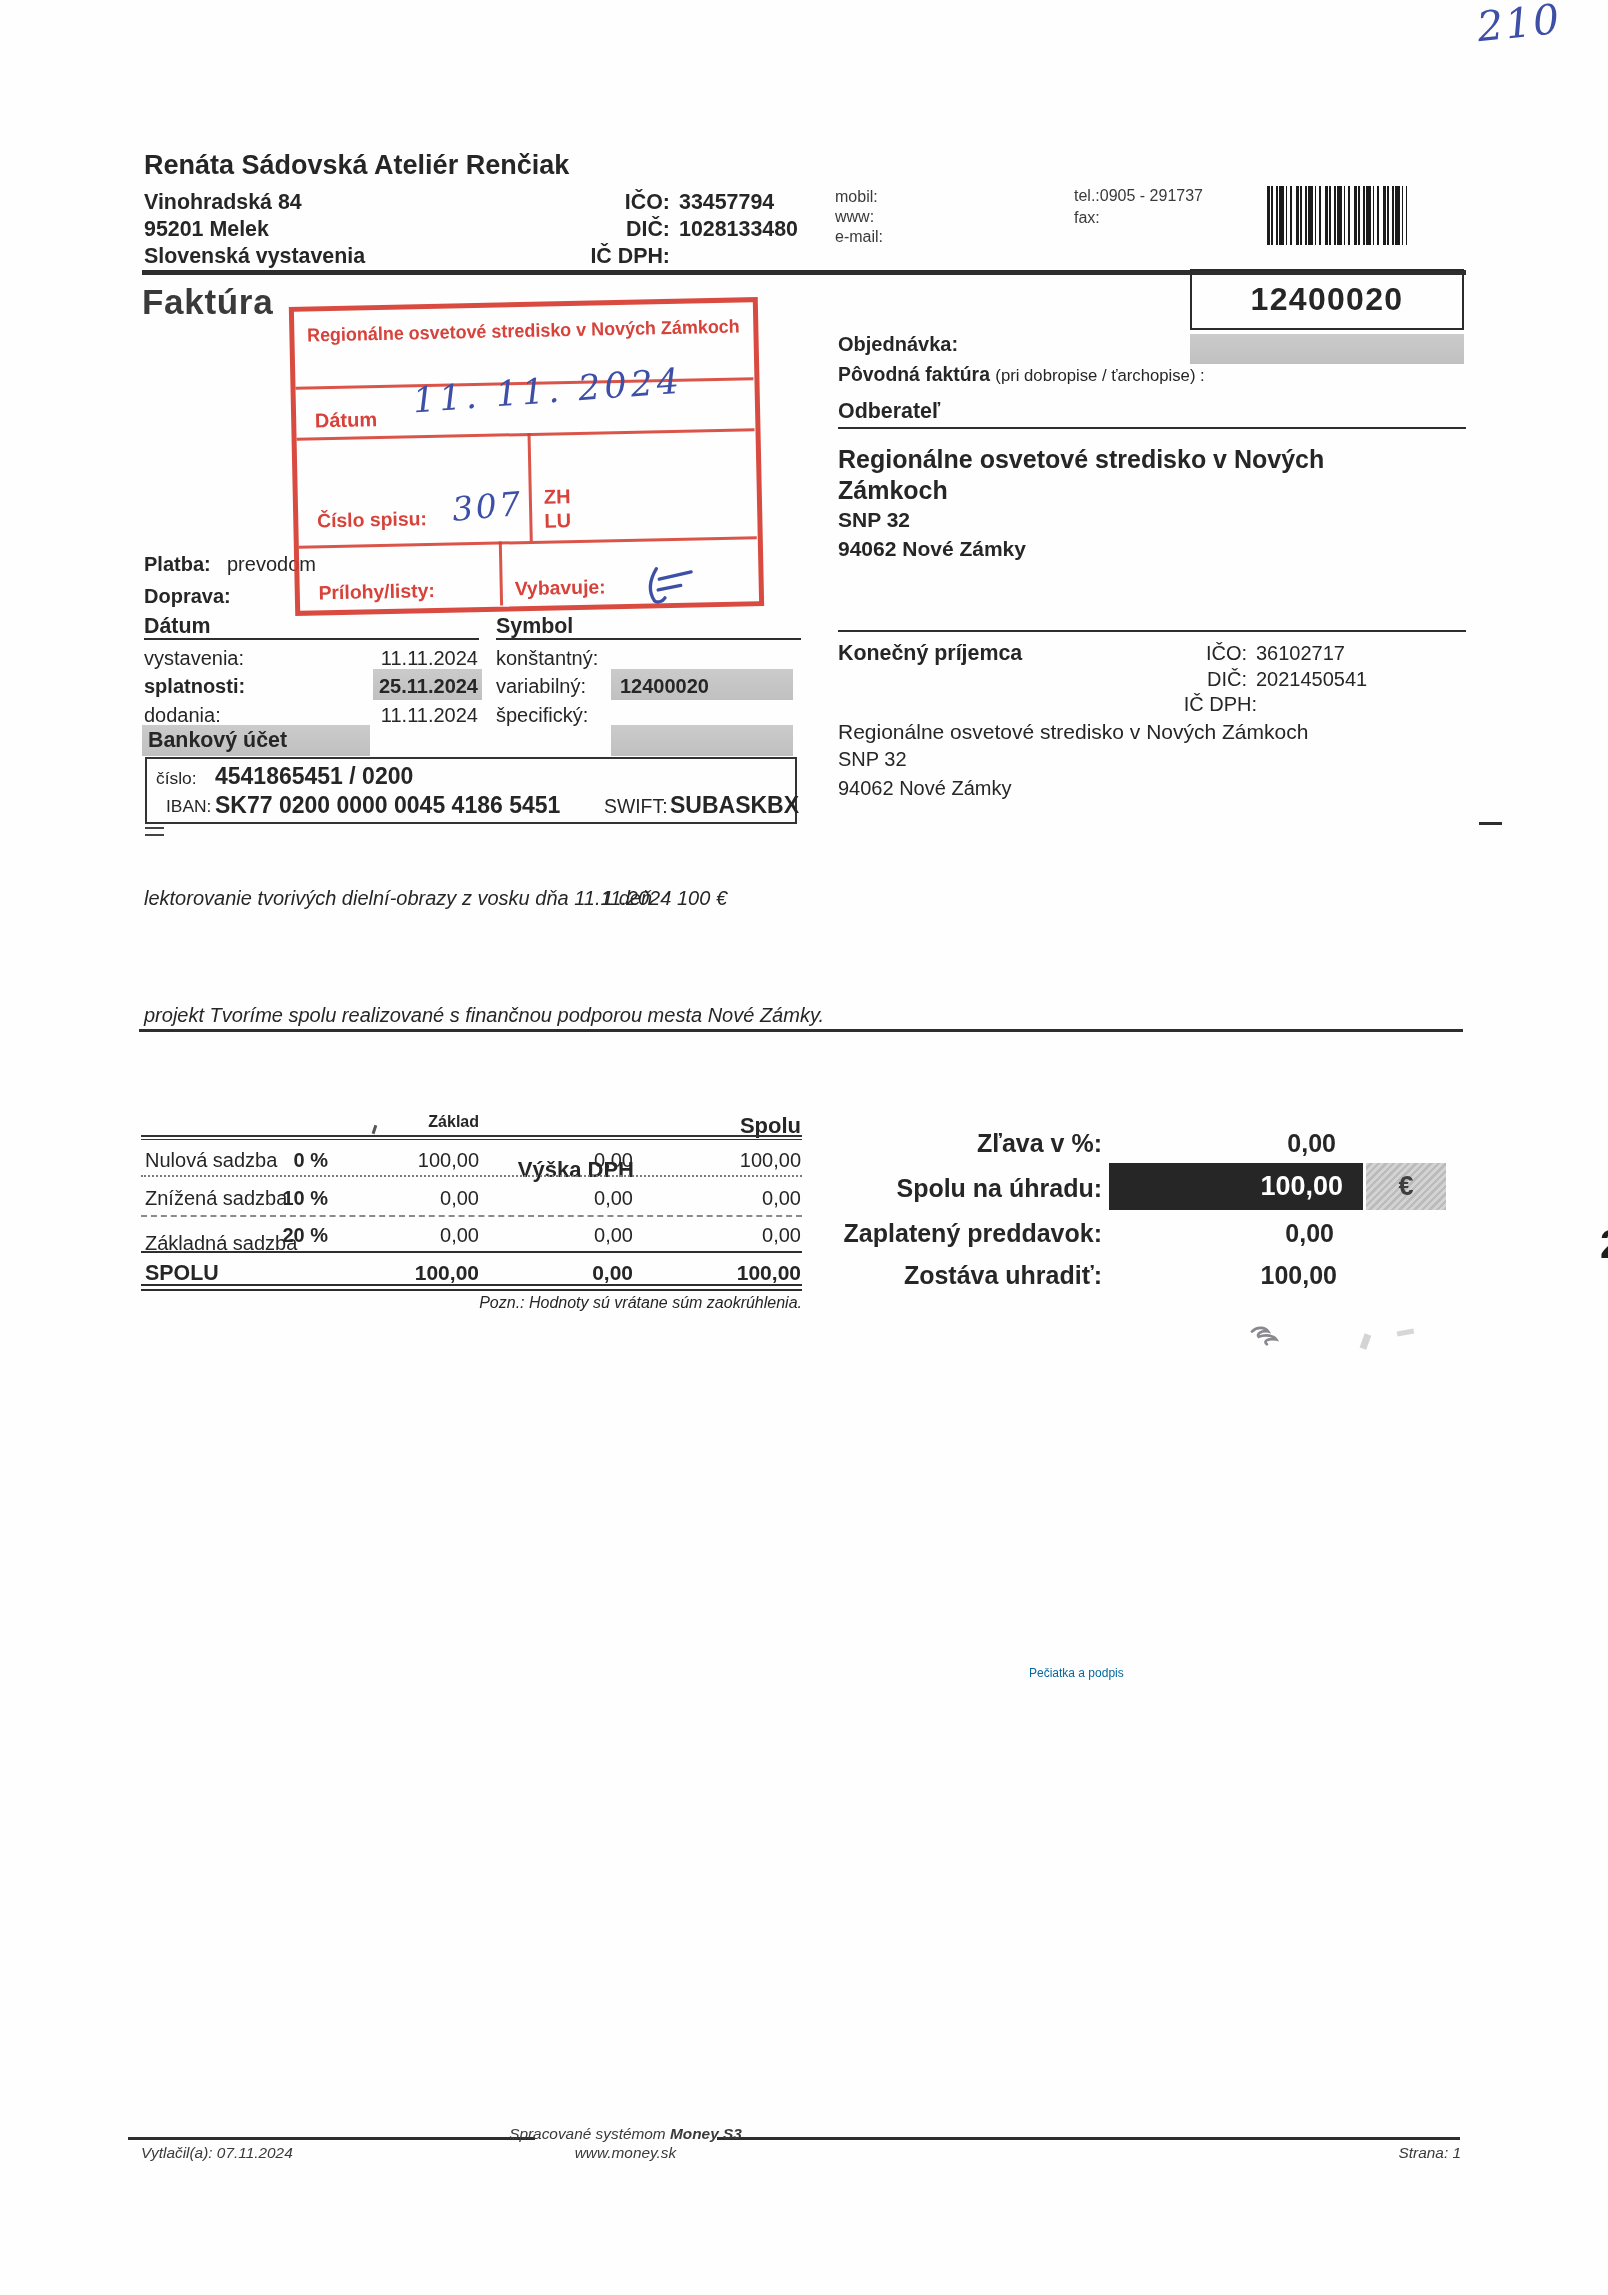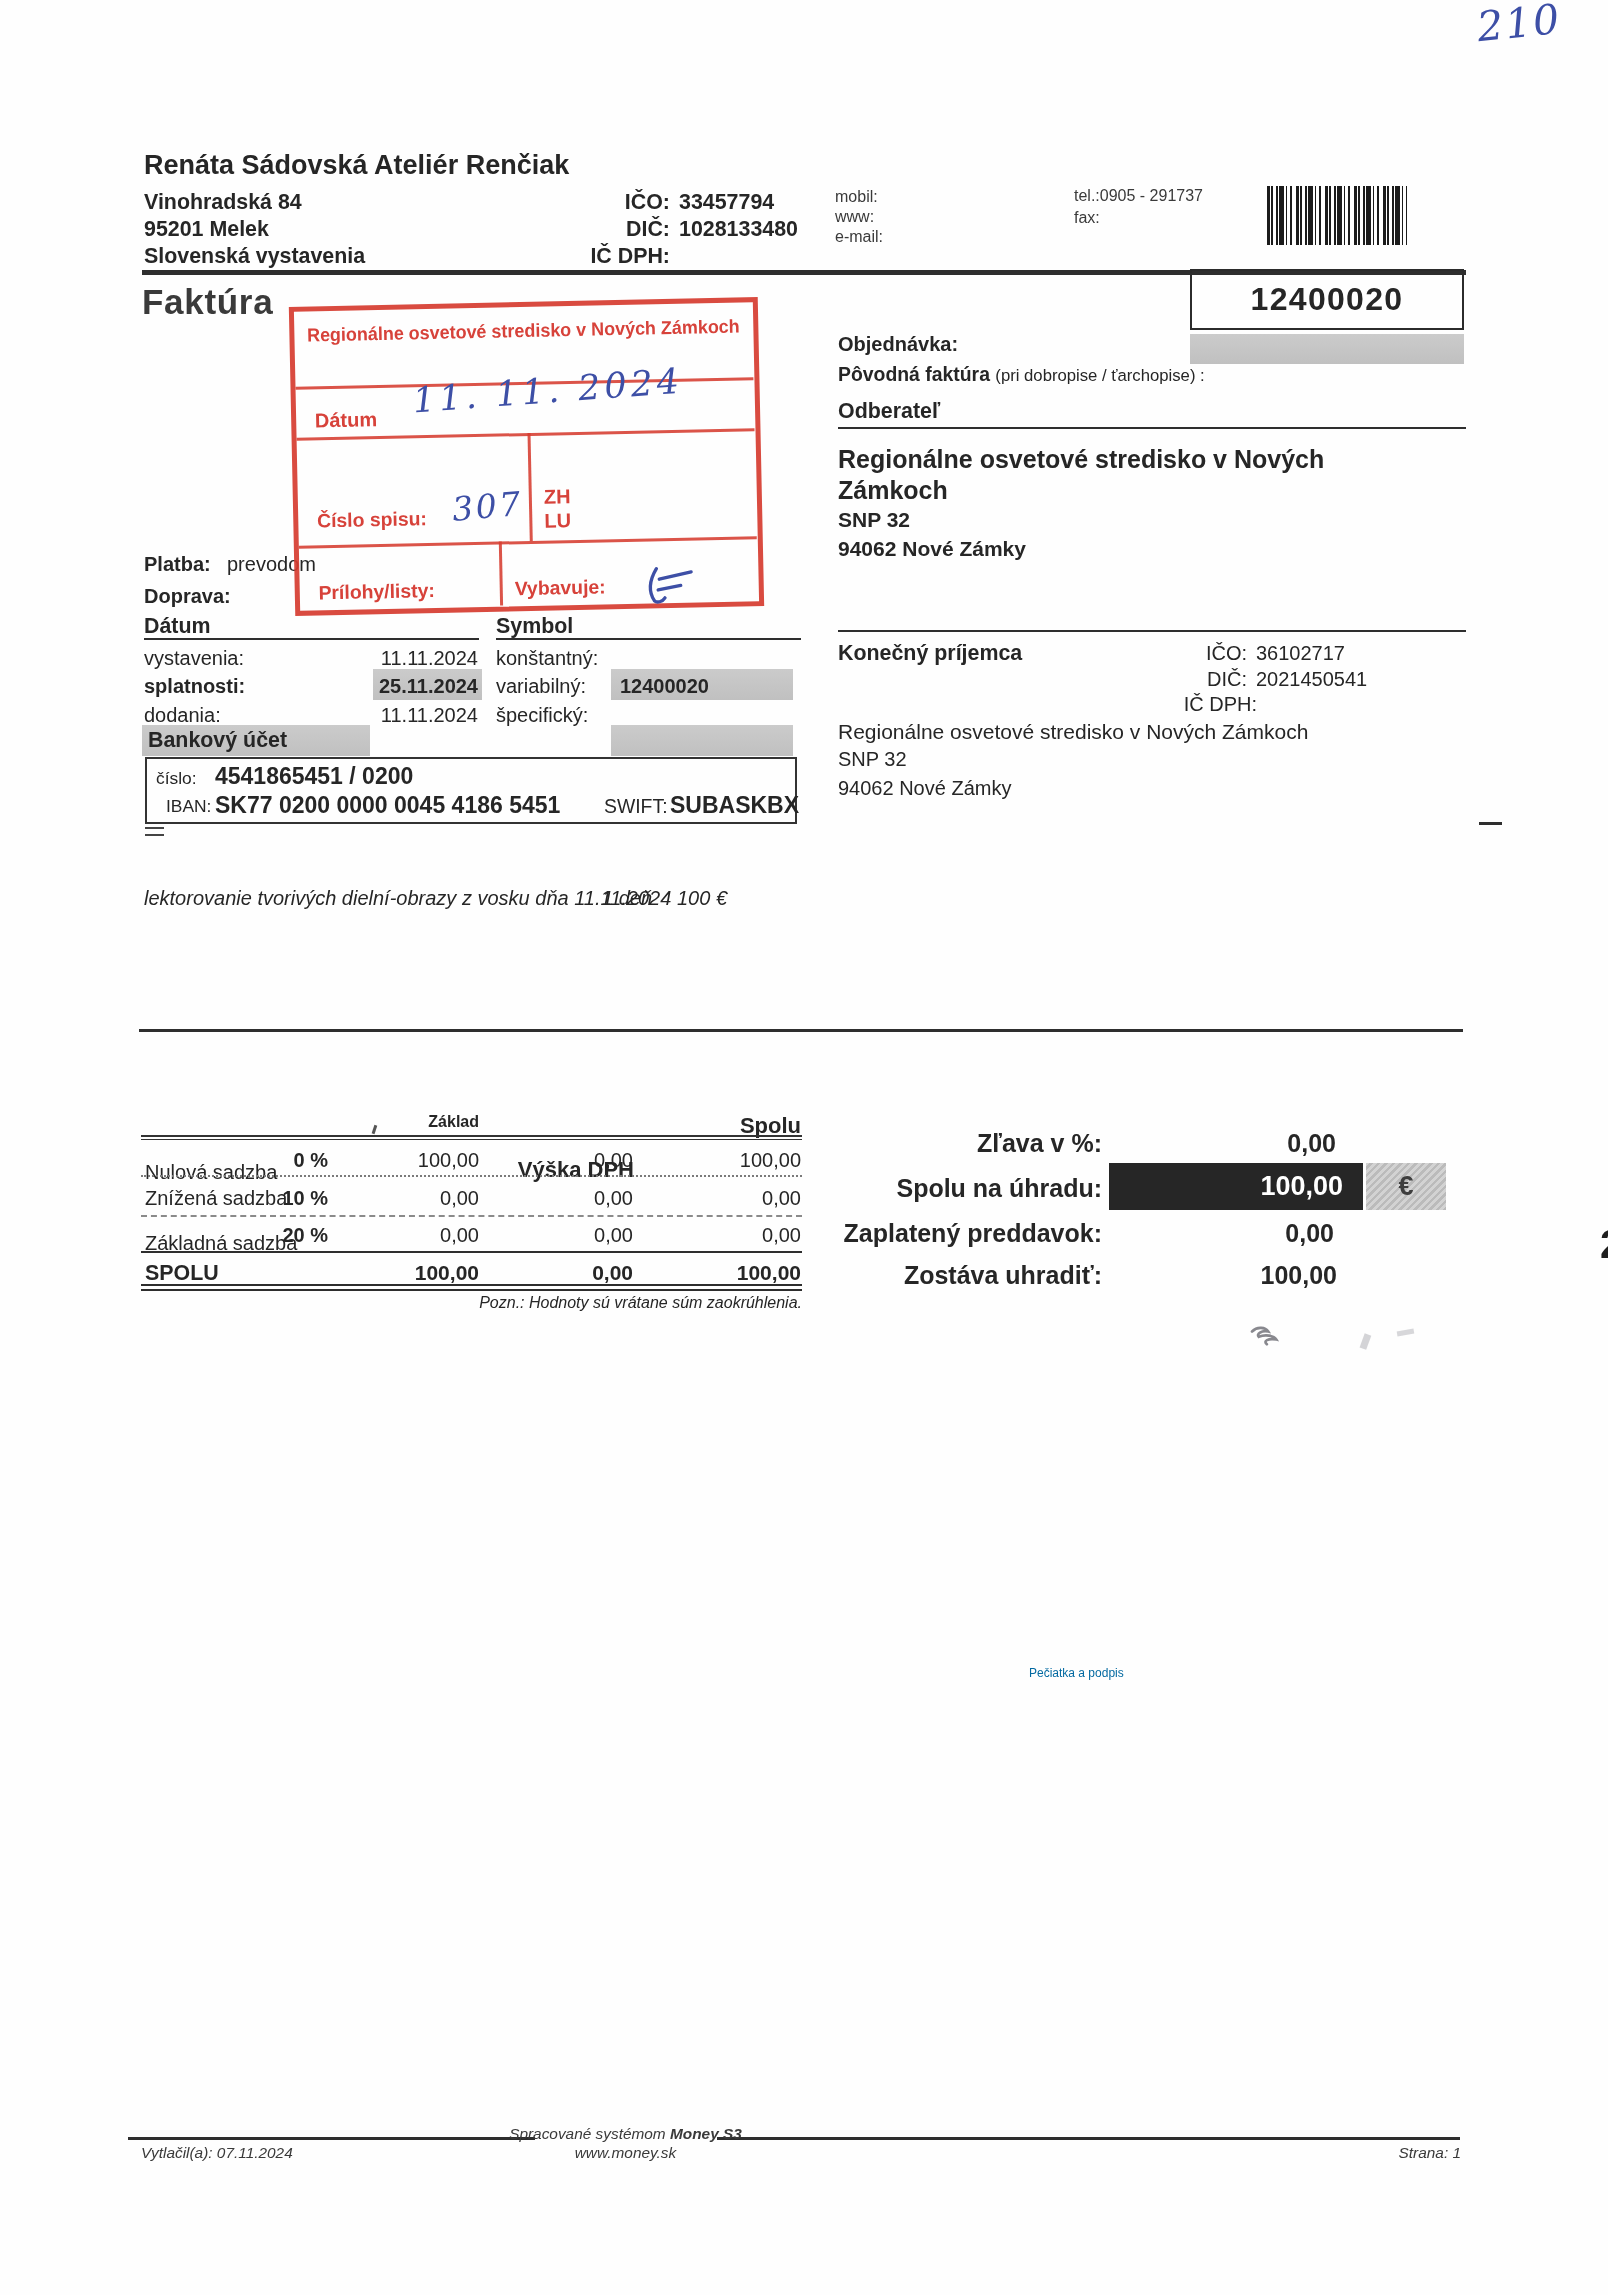--- a/index.html
+++ b/index.html
@@ -125,29 +125,30 @@
   <div class="abs r" style="left:1109px;top:693px;width:148px;font-size:20px;">IČ DPH:</div>
   <div class="abs" style="left:838px;top:720px;font-size:21px;">Regionálne osvetové stredisko v Nových Zámkoch</div>
   <div class="abs" style="left:838px;top:748px;font-size:20px;">SNP 32</div>
   <div class="abs" style="left:838px;top:777px;font-size:20px;">94062  Nové Zámky</div>
   <div class="line" style="left:1479px;top:822px;width:23px;height:2.7px;"></div>
 
   <div class="abs i" style="left:144px;top:887px;font-size:20px;">lektorovanie tvorivých dielní-obrazy z vosku dňa 11.11.2024</div>
   <div class="abs i" style="left:602px;top:887px;font-size:20px;">1 deň</div>
   <div class="abs i" style="left:677px;top:887px;font-size:20px;">100 €</div>
 
+  <div class="abs i" style="left:144px;top:1004px;font-size:20px;">projekt  Tvoríme spolu realizované s finančnou podporou mesta Nové Zámky.</div>
   <div class="line" style="left:139px;top:1029px;width:1324px;height:3.3px;"></div>
 
   <div class="abs" style="left:373px;top:1125px;width:3.3px;height:8.7px;background:#555;transform:rotate(18deg);"></div>
   <div class="abs b r" style="left:361px;top:1113px;width:118px;font-size:16px;">Základ</div>
   <div class="abs b r" style="left:468px;top:1113px;width:166px;font-size:22px;margin-top:44px;">Výška DPH</div>
   <div class="abs b r" style="left:681px;top:1113px;width:120px;font-size:22px;">Spolu</div>
   <div class="dbl" style="left:141px;top:1135px;width:661px;"></div>
 
-  <div class="abs" style="left:145px;top:1149px;font-size:20px;margin-top:12px;">Nulová sadzba</div>
+  <div class="abs" style="left:145px;top:1149px;font-size:20px;">Nulová sadzba</div>
   <div class="abs b r" style="left:267px;top:1149px;width:61px;font-size:20px;">0 %</div>
   <div class="abs r" style="left:361px;top:1149px;width:118px;font-size:20px;">100,00</div>
   <div class="abs r" style="left:514px;top:1149px;width:119px;font-size:20px;">0,00</div>
   <div class="abs r" style="left:681px;top:1149px;width:120px;font-size:20px;">100,00</div>
   <div class="dotted" style="left:141px;top:1175px;width:661px;"></div>
 
   <div class="abs" style="left:145px;top:1187px;font-size:20px;">Znížená sadzba</div>
   <div class="abs b r" style="left:267px;top:1187px;width:61px;font-size:20px;">10 %</div>
   <div class="abs r" style="left:361px;top:1187px;width:118px;font-size:20px;">0,00</div>
   <div class="abs r" style="left:514px;top:1187px;width:119px;font-size:20px;">0,00</div>

